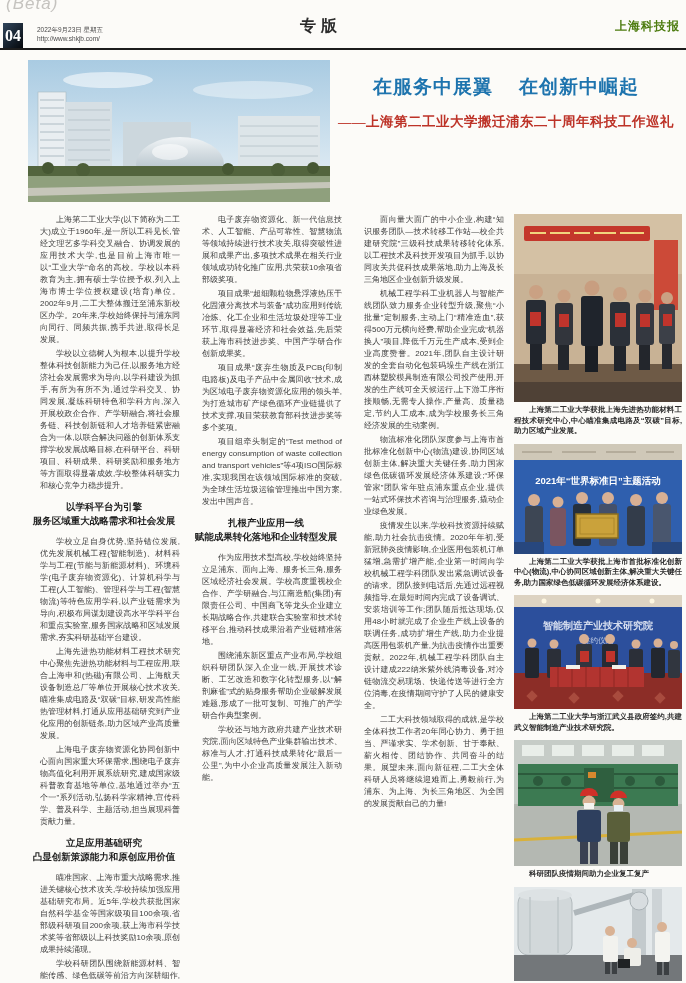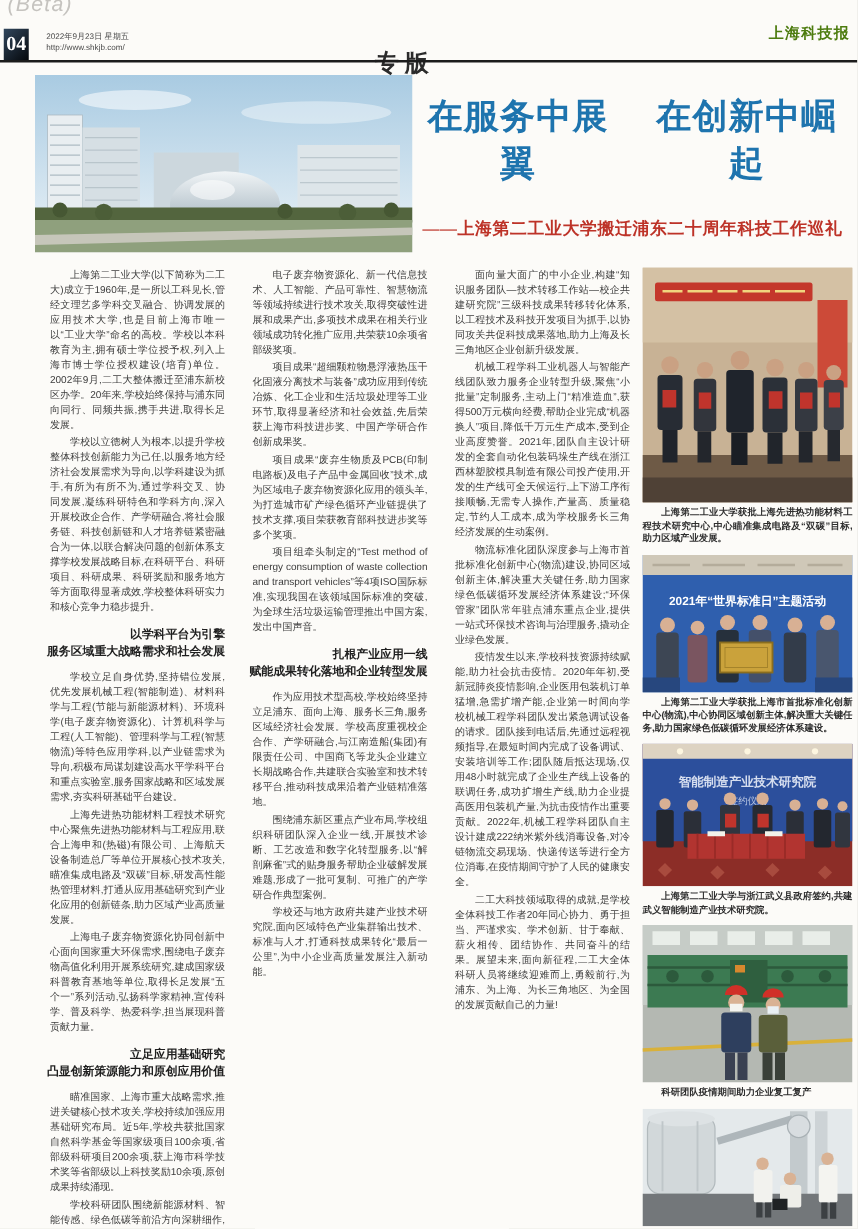--- a/index.html
+++ b/index.html
@@ -8,41 +8,41 @@
         font-family:"Liberation Sans",sans-serif;color:#3a3a3a;}
   .watermark{position:absolute;top:-6px;left:6px;font-size:17px;font-style:italic;
         color:#c5c3bf;letter-spacing:1px;z-index:5;}
   
   .hdr{position:relative;height:52px;}
   .pageno{position:absolute;left:3px;top:23px;width:20px;height:25px;
         background:linear-gradient(135deg,#31465c,#05080c);color:#fff;font-weight:bold;
         font-size:16px;display:flex;align-items:center;justify-content:center;
         font-family:"Liberation Serif",serif;}
   .dateblk{position:absolute;left:37px;top:25px;font-size:6.5px;line-height:9px;color:#4a4a4a;}
-  .section-title{position:absolute;left:300px;top:38px;font-size:19px;letter-spacing:5px;
+  .section-title{position:absolute;left:300px;top:16px;font-size:16px;letter-spacing:5px;
         color:#2b2b2b;font-weight:bold;font-family:"Liberation Serif",serif;}
   .masthead{position:absolute;right:6px;top:18px;font-size:12px;font-weight:bold;
         color:#4d7c0f;font-family:"Liberation Serif",serif;letter-spacing:1px;}
   .hdr-rule{position:absolute;left:0;right:0;top:48px;height:1.5px;background:#1c1c1c;}
   
   .hero{display:flex;margin:8px 8px 0 28px;height:142px;}
   .hero-photo{width:302px;height:142px;flex:none;}
   .hero-right{flex:1;padding:8px 2px 0 6px;text-align:center;}
-  .main-title{font-size:28px;font-weight:bold;color:#1e74ae;letter-spacing:1px;
+  .main-title{font-size:19px;font-weight:bold;color:#1e74ae;letter-spacing:1px;
         display:flex;justify-content:center;gap:26px;margin-top:6px;
         font-family:"Liberation Serif",serif;}
-  .sub-title{margin-top:24px;font-size:13.5px;font-weight:bold;color:#bd3328;
+  .sub-title{margin-top:13px;font-size:13.5px;font-weight:bold;color:#bd3328;
         letter-spacing:0.5px;font-family:"Liberation Serif",serif;}
   
   .bodygrid{display:flex;gap:10px;padding:12px 8px 0 28px;height:792px;overflow:hidden;}
   .tcol{width:152px;flex:none;}
   .pcol{width:168px;flex:none;}
   .tcol p{margin:0 0 2px 12px;font-size:8px;line-height:12px;text-align:justify;
         text-indent:2em;color:#3c3c3c;}
-  .sec-h{margin:9px 0 7px 0;text-align:right;font-weight:bold;color:#1f1f1f;
+  .sec-h{margin:9px 0 7px 0;text-align:center;font-weight:bold;color:#1f1f1f;
         font-size:9.5px;line-height:14px;font-family:Liberation Mono, monospace;}
   
   .pc-item{margin-bottom:7px;}
   .pc-item svg{display:block;width:100%;}
   .pc-cap{margin-top:3px;font-size:7.5px;line-height:10.5px;font-weight:bold;color:#2e2e2e;
         text-align:justify;text-indent:2em;}
 </style>
 </head>
 <body>
 
@@ -107,21 +107,21 @@
 
     <div class="tcol">
       <p>上海第二工业大学(以下简称为二工大)成立于1960年,是一所以工科见长,管经文理艺多学科交叉融合、协调发展的应用技术大学,也是目前上海市唯一以“工业大学”命名的高校。学校以本科教育为主,拥有硕士学位授予权,列入上海市博士学位授权建设(培育)单位。2002年9月,二工大整体搬迁至浦东新校区办学。20年来,学校始终保持与浦东同向同行、同频共振,携手共进,取得长足发展。</p>
       <p>学校以立德树人为根本,以提升学校整体科技创新能力为己任,以服务地方经济社会发展需求为导向,以学科建设为抓手,有所为有所不为,通过学科交叉、协同发展,凝练科研特色和学科方向,深入开展校政企合作、产学研融合,将社会服务链、科技创新链和人才培养链紧密融合为一体,以联合解决问题的创新体系支撑学校发展战略目标,在科研平台、科研项目、科研成果、科研奖励和服务地方等方面取得显著成效,学校整体科研实力和核心竞争力稳步提升。</p>
       <div class="sec-h">
         <div>以学科平台为引擎</div>
         <div>服务区域重大战略需求和社会发展</div>
       </div>
       <p>学校立足自身优势,坚持错位发展,优先发展机械工程(智能制造)、材料科学与工程(节能与新能源材料)、环境科学(电子废弃物资源化)、计算机科学与工程(人工智能)、管理科学与工程(智慧物流)等特色应用学科,以产业链需求为导向,积极布局谋划建设高水平学科平台和重点实验室,服务国家战略和区域发展需求,夯实科研基础平台建设。</p>
       <p>上海先进热功能材料工程技术研究中心聚焦先进热功能材料与工程应用,联合上海申和(热磁)有限公司、上海航天设备制造总厂等单位开展核心技术攻关,瞄准集成电路及“双碳”目标,研发高性能热管理材料,打通从应用基础研究到产业化应用的创新链条,助力区域产业高质量发展。</p>
-      <p>上海电子废弃物资源化协同创新中心面向国家重大环保需求,围绕电子废弃物高值化利用开展系统研究,建成国家级科普教育基地等单位,取得长足发展“五个一”系列活动,弘扬科学家精神,宣传科学、普及科学、热爱科学,担当展现科普贡献力量。</p>
+      <p>上海电子废弃物资源化协同创新中心面向国家重大环保需求,围绕电子废弃物高值化利用开展系统研究,建成国家级科普教育基地等单位,基地通过举办“五个一”系列活动,弘扬科学家精神,宣传科学、普及科学、主题活动,担当展现科普贡献力量。</p>
       <div class="sec-h">
         <div>立足应用基础研究</div>
         <div>凸显创新策源能力和原创应用价值</div>
       </div>
       <p>瞄准国家、上海市重大战略需求,推进关键核心技术攻关,学校持续加强应用基础研究布局。近5年,学校共获批国家自然科学基金等国家级项目100余项,省部级科研项目200余项,获上海市科学技术奖等省部级以上科技奖励10余项,原创成果持续涌现。</p>
       <p>学校科研团队围绕新能源材料、智能传感、绿色低碳等前沿方向深耕细作,一批高水平论文发表于国际权威学术期刊,工艺改造和数字化转型服务,创新策源能力和原创应用价值不断凸显。</p>
     </div>
 
     <div class="tcol">
       <p>电子废弃物资源化、新一代信息技术、人工智能、产品可靠性、智慧物流等领域持续进行技术攻关,取得突破性进展和成果产出,多项技术成果在相关行业领域成功转化推广应用,共荣获10余项省部级奖项。</p>

